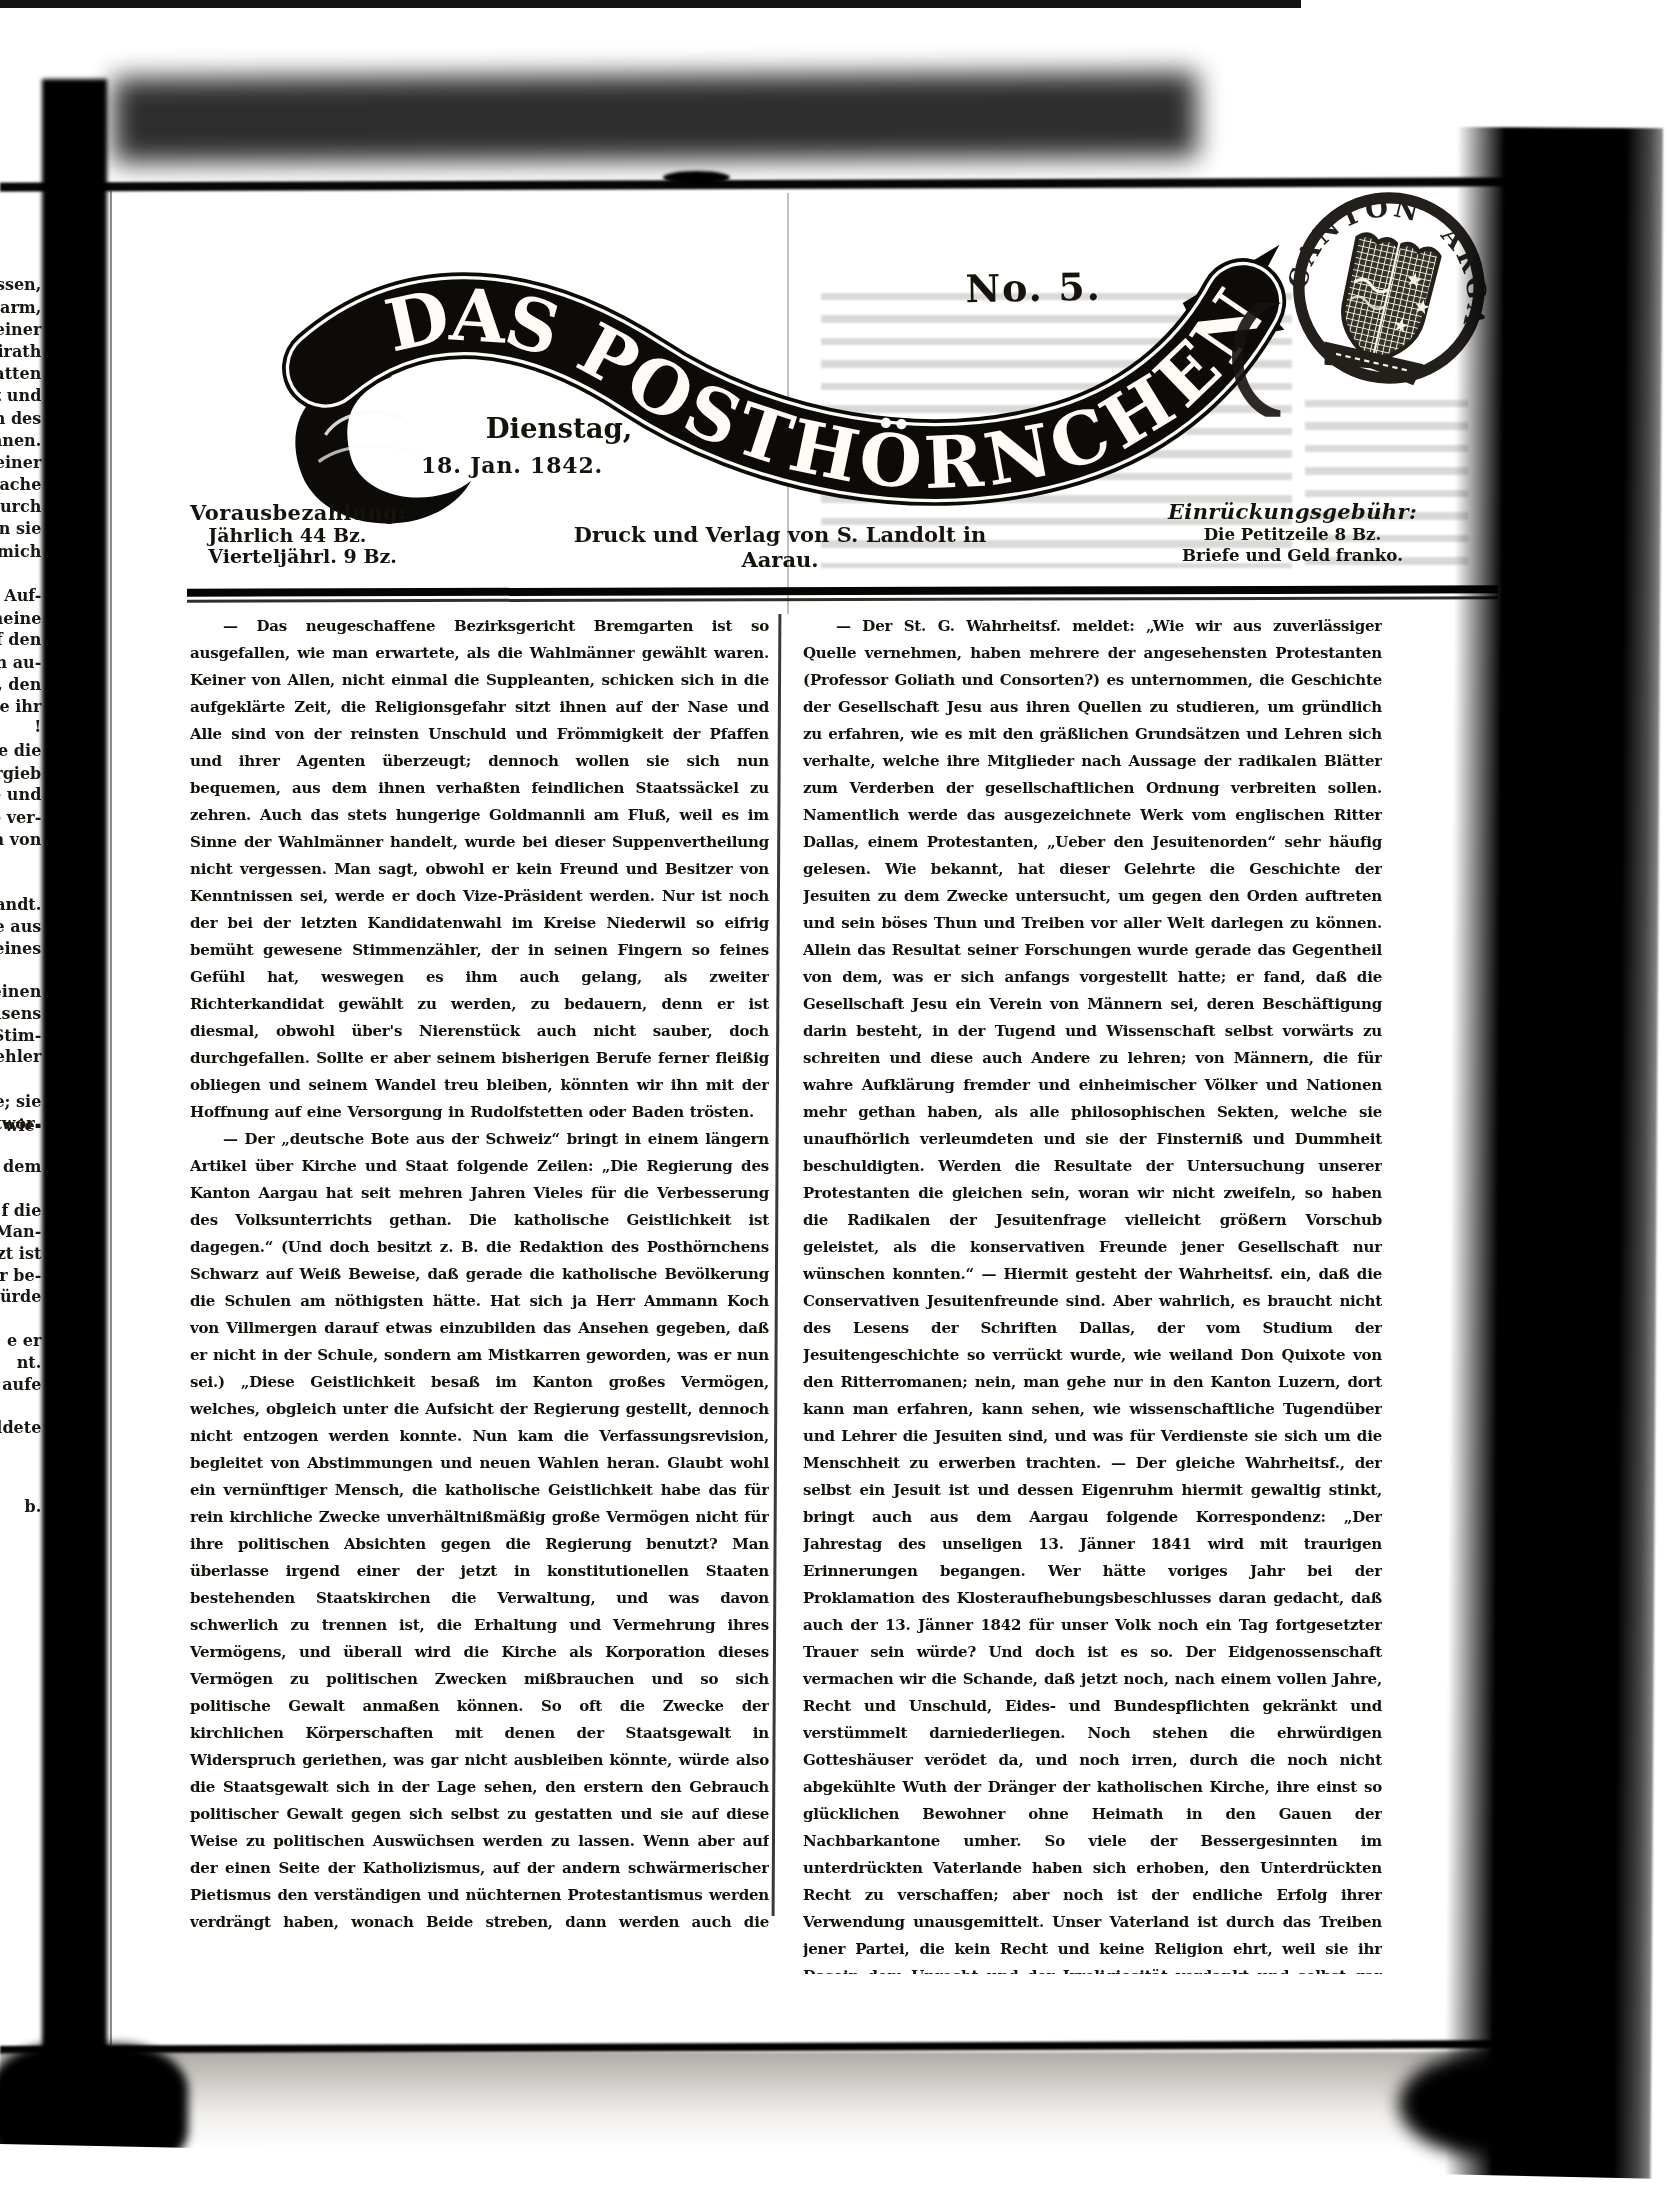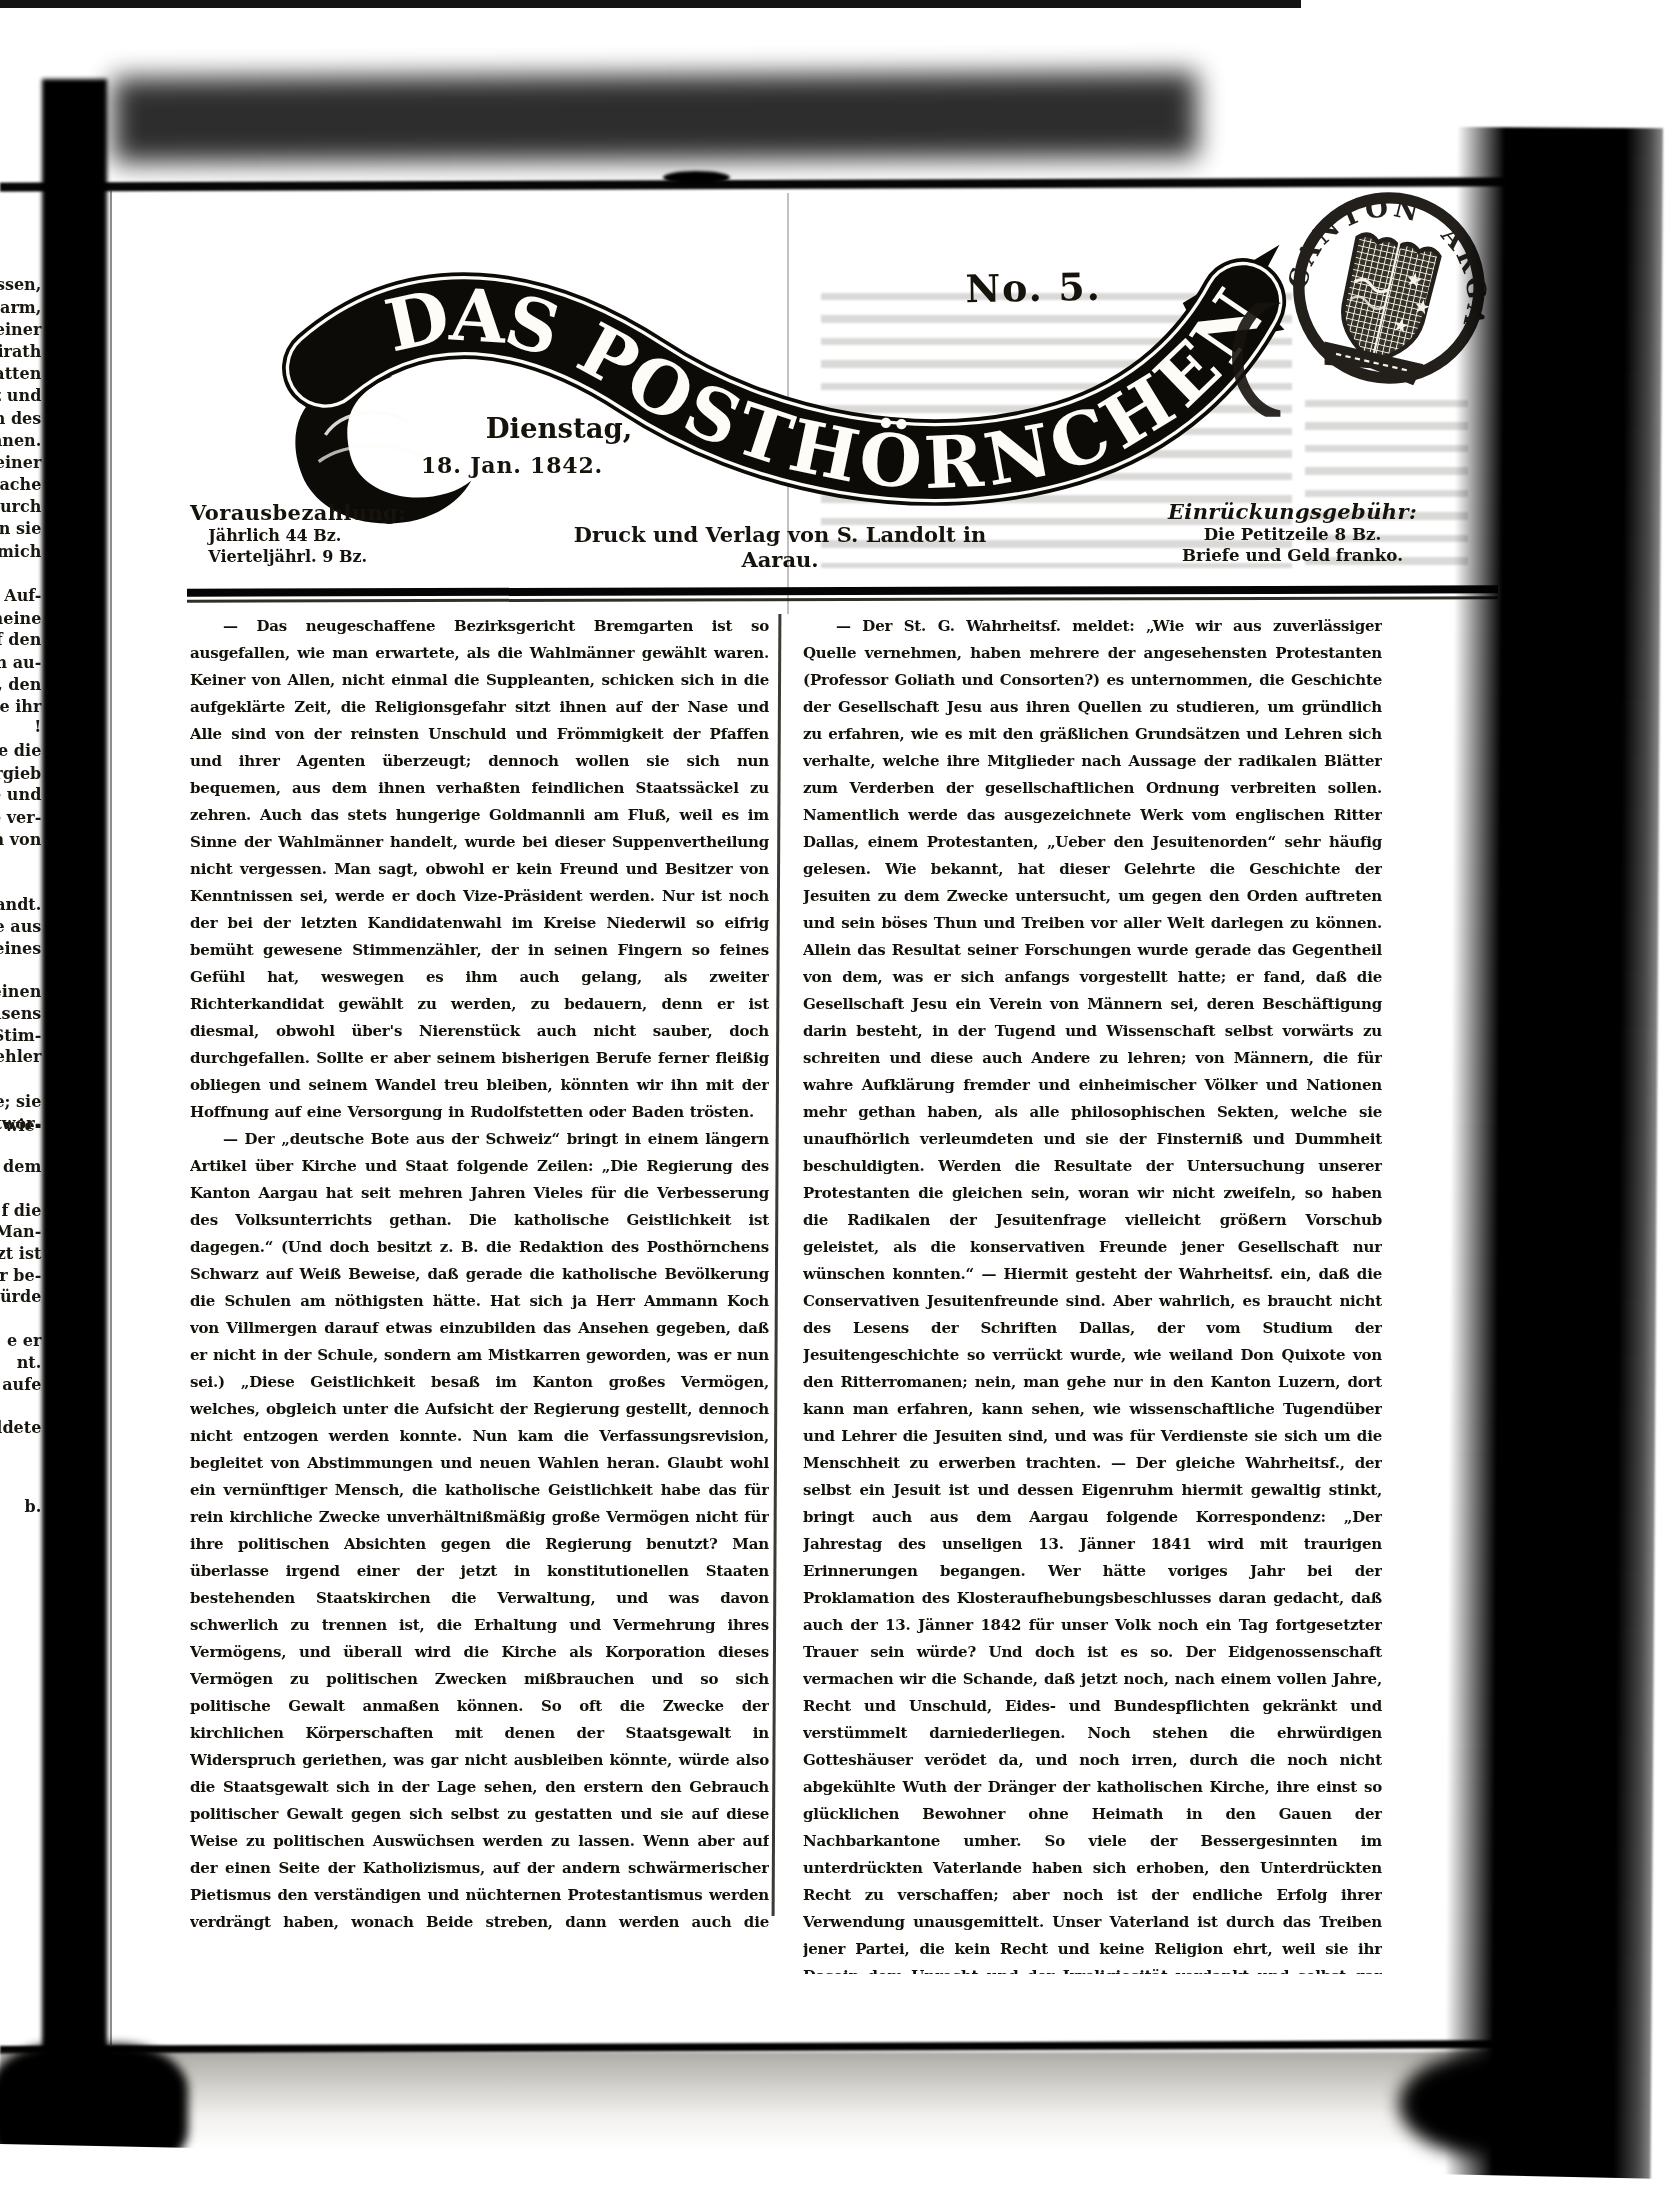--- a/index.html
+++ b/index.html
@@ -37,21 +37,21 @@
   .weekday{left:463px;top:412px;width:192px;text-align:center;font-size:27.5px;font-weight:700;}
   .dateline{left:421px;top:452px;width:275px;text-align:left;font-size:22px;font-weight:700;letter-spacing:0.8px;}
   .ribbon-svg{left:267px;top:243px;width:1030px;height:302px;}
   .stamp-wrap{left:1284px;top:183px;width:210px;height:210px;transform:rotate(13deg);opacity:.95;}
   .stamp-partial{left:1232px;top:292px;width:88px;height:108px;border:11px solid #161310;border-radius:50%;
     clip-path:inset(8% 56% 4% 0);opacity:.9;}
   
   .info-block{font-weight:700;}
   .info-left{left:190px;top:500px;width:300px;}
   .info-left .h{font-size:21px;letter-spacing:0.4px;}
-  .info-left .l{font-size:16px;margin-left:18.3px;line-height:21px;}
+  .info-left .l{font-size:19px;margin-left:18.3px;line-height:21px;}
   .info-center{left:534px;top:522px;width:492px;text-align:center;font-size:21px;font-weight:700;}
   .info-right{left:1155px;top:499px;width:275px;text-align:center;}
   .info-right .h{font-size:21px;letter-spacing:0.4px;font-style:italic;}
   .info-right .l{font-size:16.7px;line-height:21px;}
   .thick-rule{left:187px;top:587px;width:1311px;height:7.5px;background:#050505;transform:rotate(-.15deg);}
   .thin-rule{left:187px;top:598px;width:1311px;height:2.5px;background:#1a1810;opacity:.9;transform:rotate(-.15deg);}
   
   .col{width:579px;text-align:justify;font-size:15px;font-weight:700;line-height:27px;
     letter-spacing:-0.2px;word-spacing:0.8px;overflow:hidden;color:#14110a;}
   .col p{margin:0;text-indent:33px;}

